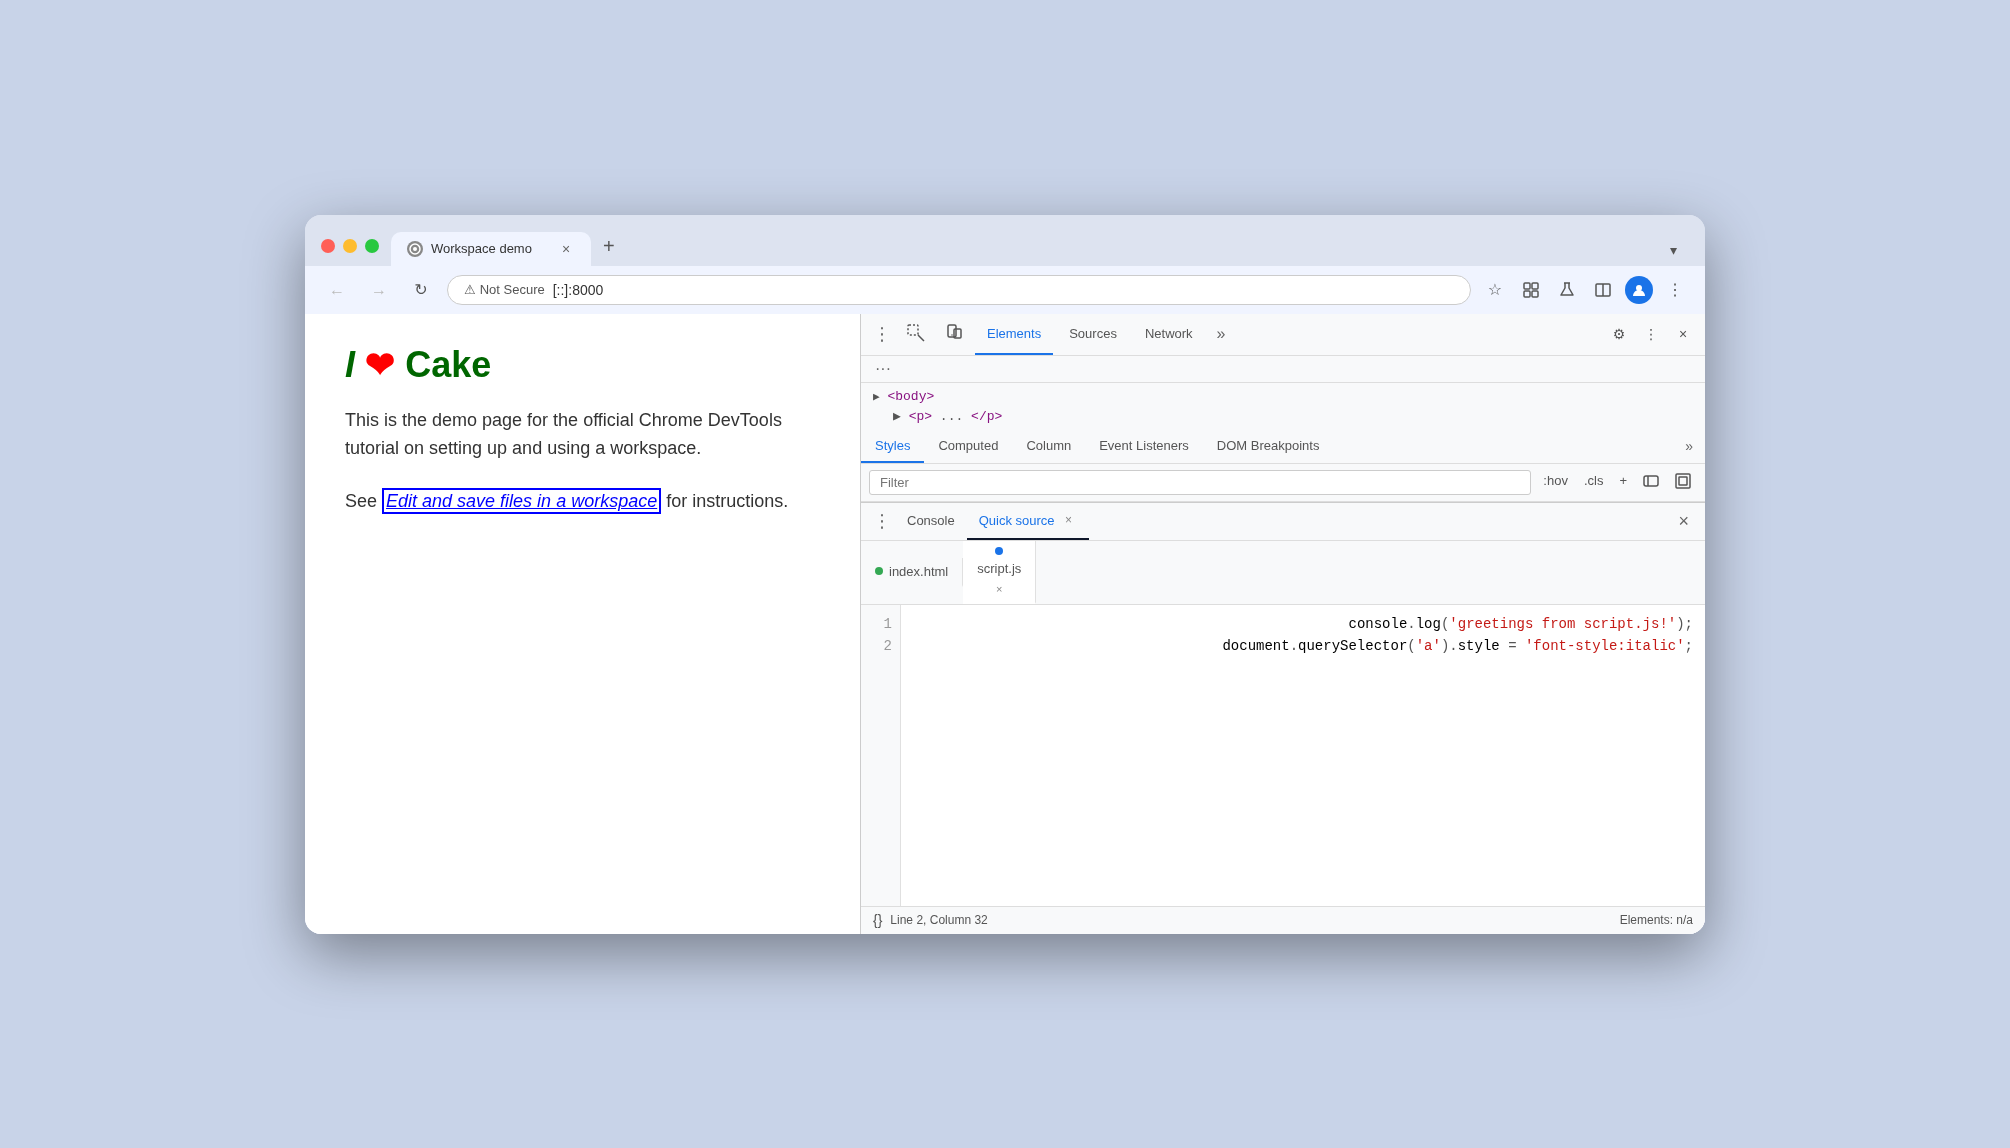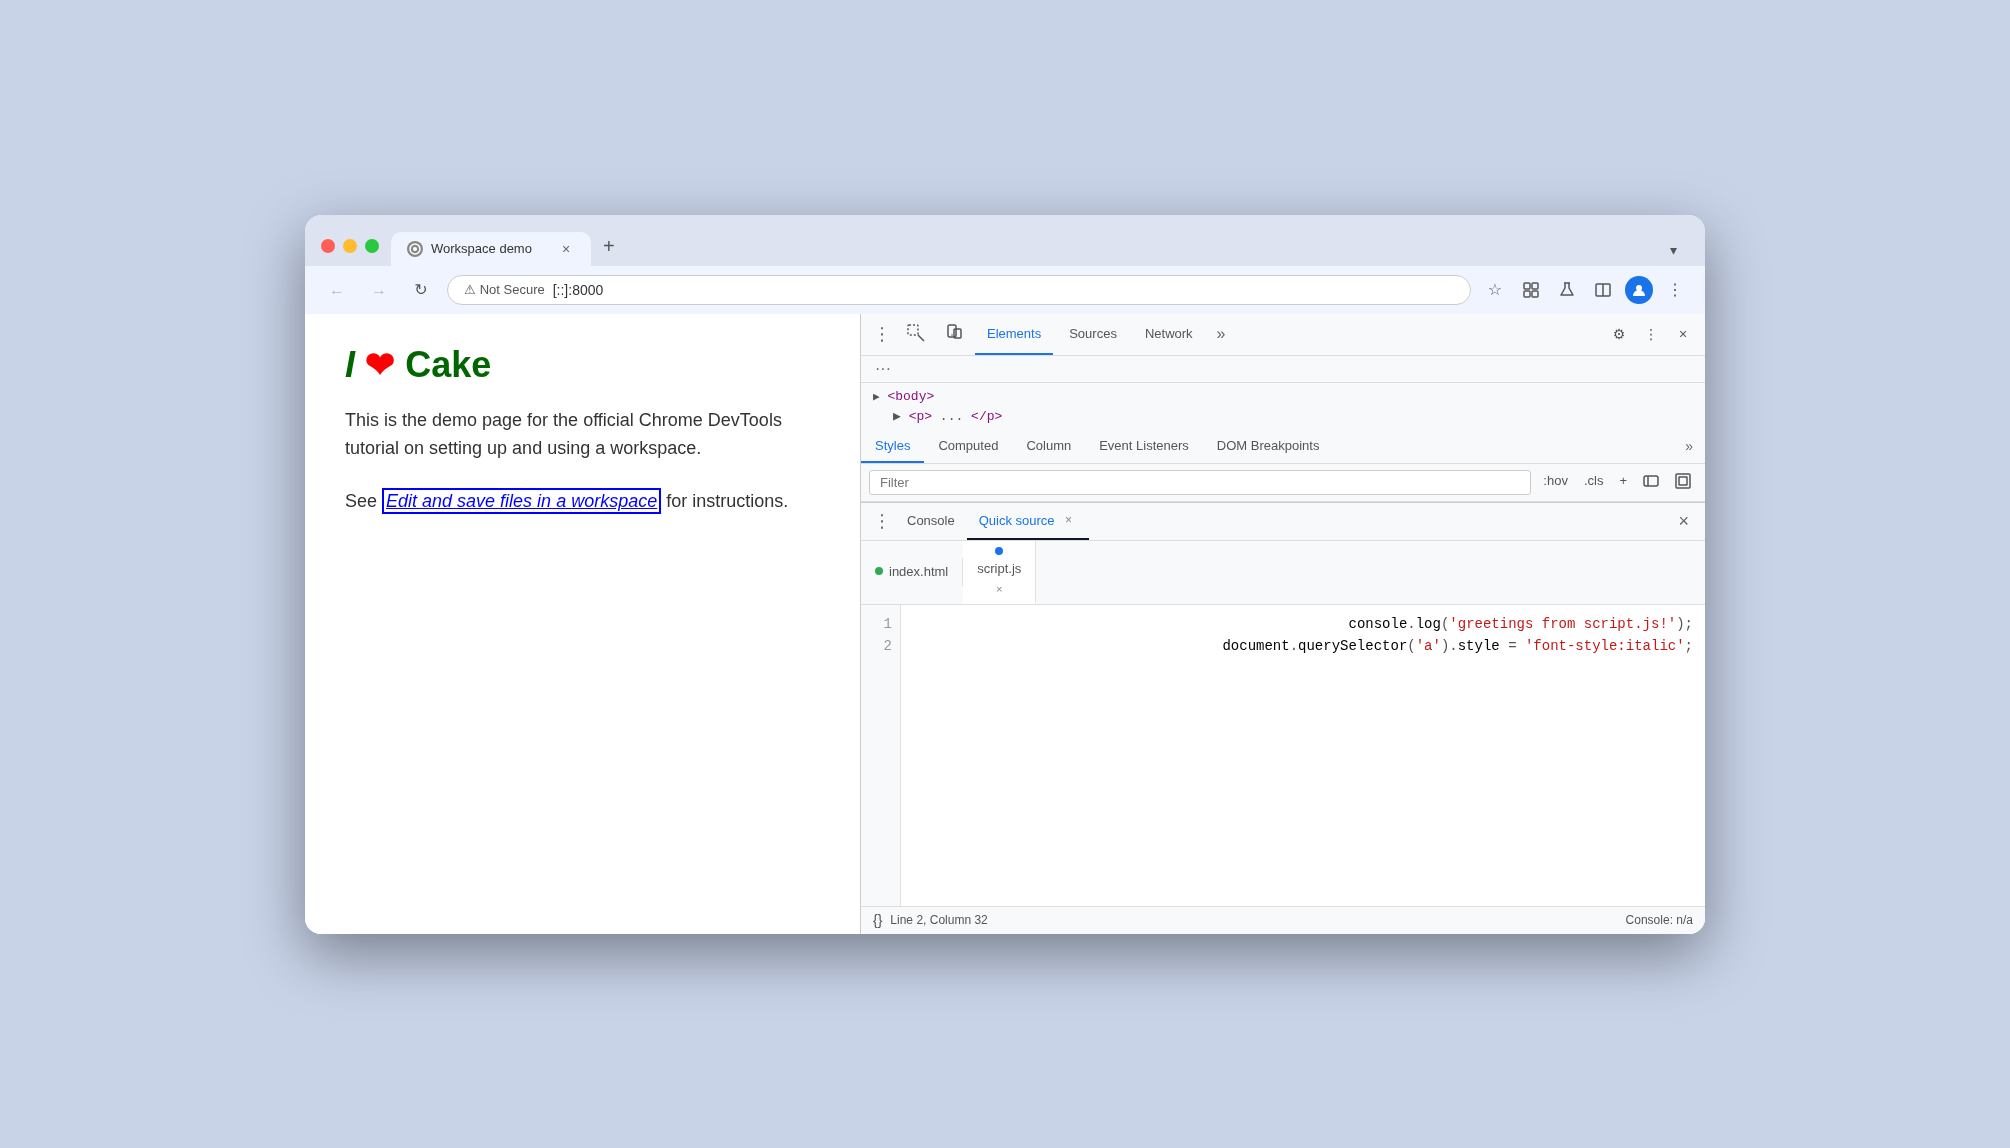--- a/index.html
+++ b/index.html
@@ -702,18 +702,18 @@
           <div class="code-content">
             <div class="code-line"><span style="color:#000;">console</span><span style="color:#555;">.</span><span style="color:#000;">log</span><span style="color:#555;">(</span><span style="color:#c41a16;">'greetings from script.js!'</span><span style="color:#555;">);</span></div>
             <div class="code-line"><span style="color:#000;">document</span><span style="color:#555;">.</span><span style="color:#000;">querySelector</span><span style="color:#555;">(</span><span style="color:#c41a16;">'a'</span><span style="color:#555;">).</span><span style="color:#000;">style</span><span style="color:#555;"> = </span><span style="color:#c41a16;">'font-style:italic'</span><span style="color:#555;">;</span></div>
           </div>
         </div>
         <div class="status-bar">
           <div class="status-left">
             <span class="status-icon">{}</span>
             <span>Line 2, Column 32</span>
           </div>
-          <span>Console: n/a</span>
+          <span>Elements: n/a</span>
         </div>
       </div>
     </div>
   </div>
 </div>
 
 </body></html>

